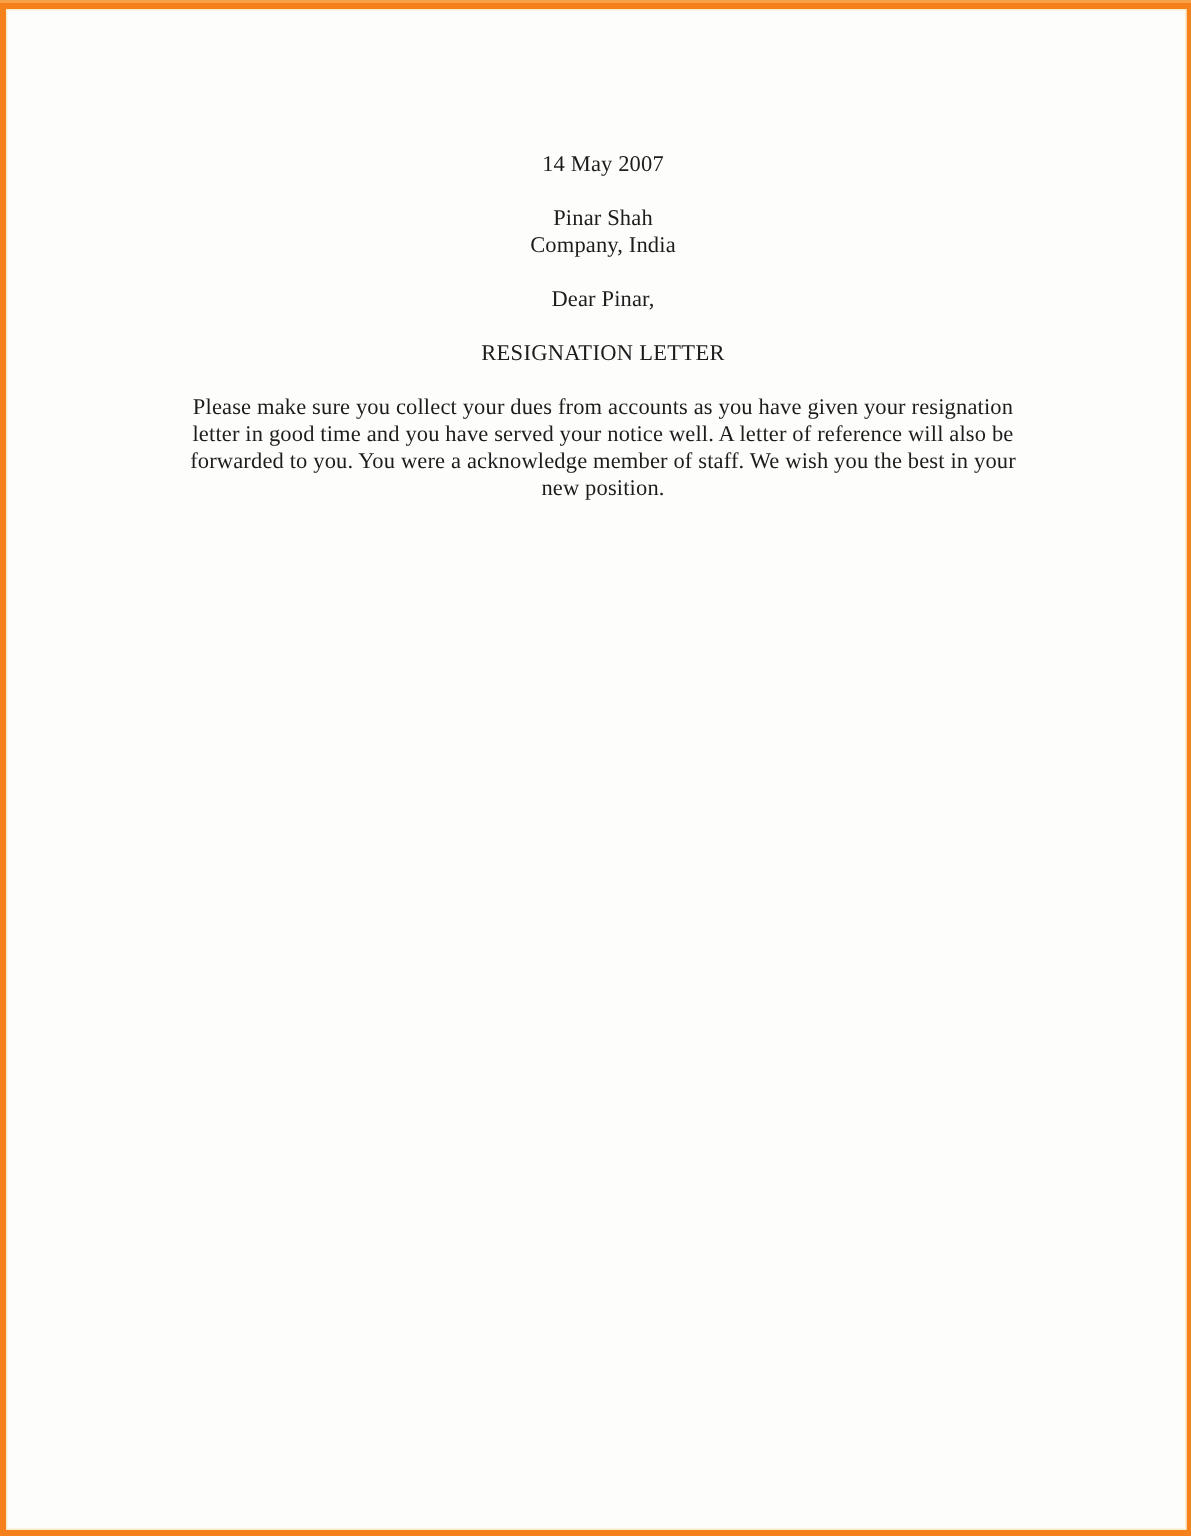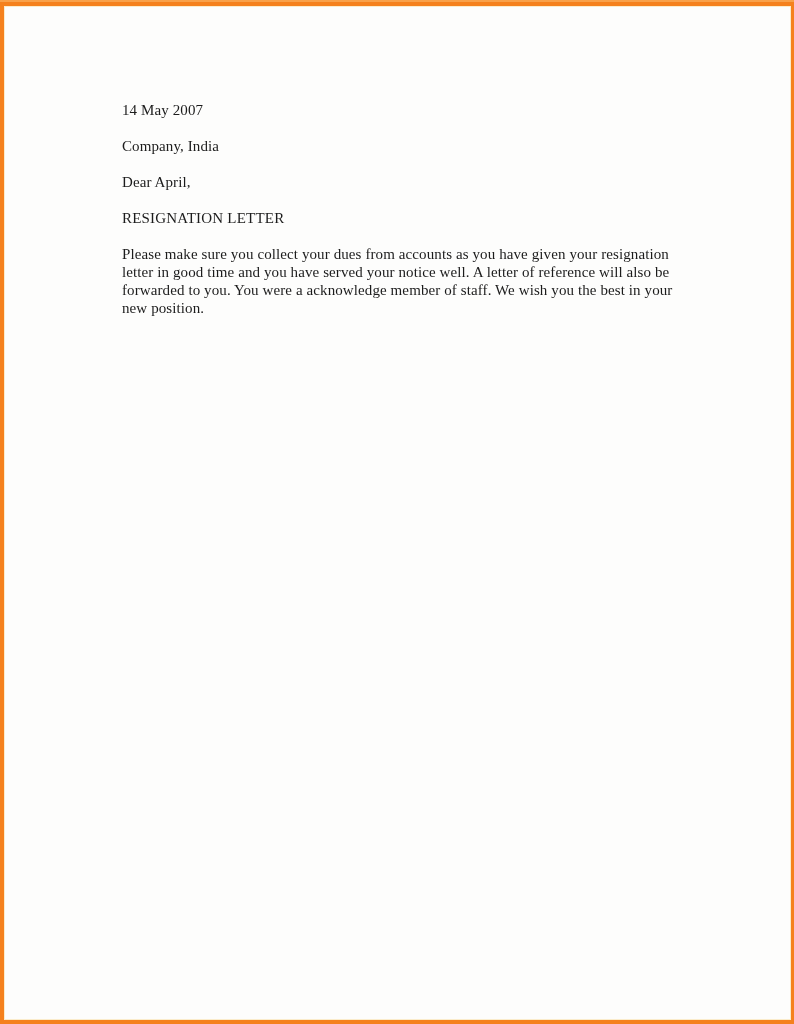--- a/index.html
+++ b/index.html
@@ -29,20 +29,21 @@
   }
   .letter {
     position: absolute;
     left: 117px;
     top: 94px;
     width: 560px;
     font-size: 15px;
     line-height: 18px;
     color: #1c1c1c;
     letter-spacing: 0.1px;
+    text-align: center;
   }
   .letter p {
     margin: 0 0 18px 0;
   }
   .address p {
     margin: 0;
   }
   .address {
     margin: 0 0 18px 0;
   }
@@ -53,24 +54,25 @@
 </head>
 <body>
 
 <div class="frame">
   <div class="page">
     <div class="letter">
 
       <p>14 May 2007</p>
 
       <div class="address">
+        <p>Pinar Shah</p>
         <p>Company, India</p>
       </div>
 
-      <p>Dear April,</p>
+      <p>Dear Pinar,</p>
 
       <p class="subject">RESIGNATION LETTER</p>
 
 
       <p>Please make sure you collect your dues from accounts as you have given your resignation letter in good time and you have served your notice well. A letter of reference will also be forwarded to you. You were a acknowledge member of staff. We wish you the best in your new position.</p>
 
 
     </div>
   </div>
 </div>

